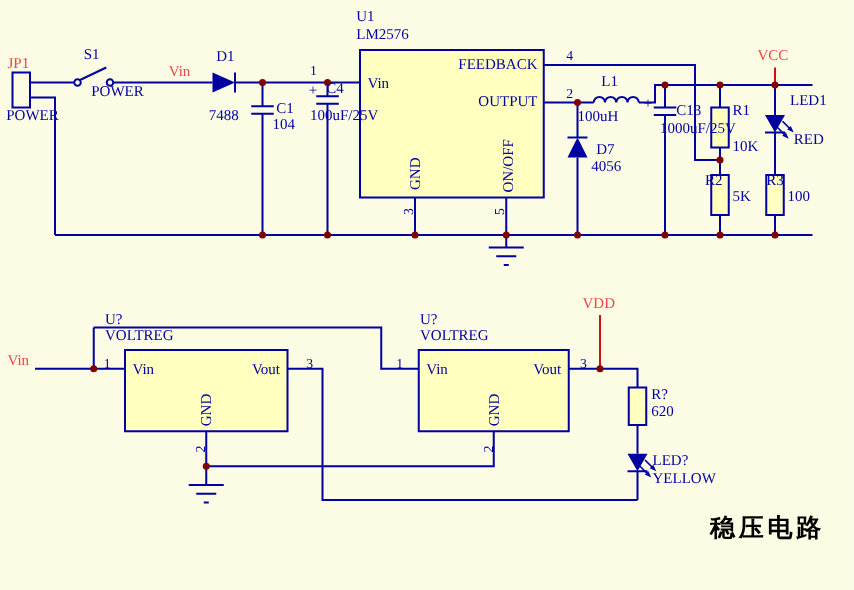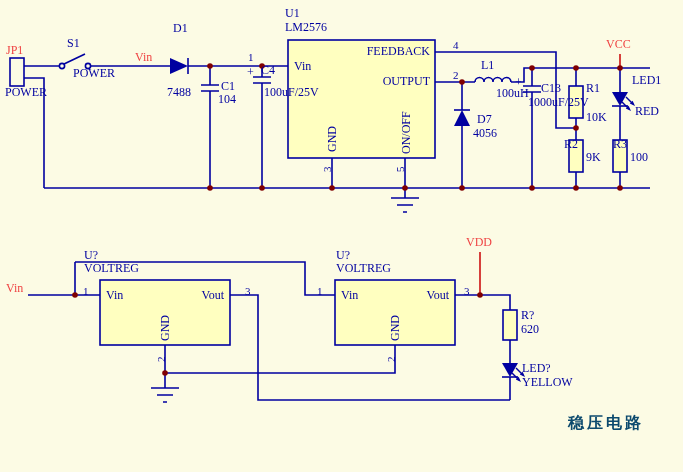--- a/index.html
+++ b/index.html
@@ -19,23 +19,23 @@
     line-height:13px;
   }
   .pin{font-size:11px;}
   .net{color:#ef4444;}
   .ref2{color:#ef4444;}
   .rot{transform:rotate(-90deg);transform-origin:0 0;}
   .right{text-align:right;}
   .caption{
     font-family:"DejaVu Sans", sans-serif;
     font-weight:bold;
-    font-size:16px;
+    font-size:20px;
     letter-spacing:3px;
-    color:#0c4a6e;
+    color:#000000;
   }
 </style>
 </head>
 <body>
 
 <div id="sheet">
 
   <svg width="683" height="472" viewBox="0 0 683 472">
 
     <path fill="none" stroke="#0000A0" stroke-width="1.6" d="
@@ -146,57 +146,57 @@
       <circle cx="165" cy="373" r="2.8"></circle>
     </g>
   </svg>
 
   <span class="lbl ref2" style="left:6px;top:44px">JP1</span>
   <span class="lbl" style="left:5px;top:86px">POWER</span>
   <span class="lbl" style="left:67px;top:37px">S1</span>
   <span class="lbl" style="left:73px;top:67px">POWER</span>
   <span class="lbl net" style="left:135px;top:51px">Vin</span>
 
-  <span class="lbl" style="left:173px;top:22px">D1</span>
+  <span class="lbl" style="left:173px;top:39px">D1</span>
   <span class="lbl" style="left:167px;top:86px">7488</span>
 
   <span class="lbl" style="left:221px;top:80px">C1</span>
   <span class="lbl" style="left:218px;top:93px">104</span>
 
   <span class="lbl" style="left:247px;top:66px">+</span>
   <span class="lbl" style="left:261px;top:64px">C4</span>
-  <span class="lbl" style="left:264px;top:86px">100uF/25V</span>
+  <span class="lbl" style="left:248px;top:86px">100uF/25V</span>
 
   <span class="lbl" style="left:285px;top:7px">U1</span>
   <span class="lbl" style="left:285px;top:21px">LM2576</span>
   <span class="lbl pin" style="left:248px;top:51px">1</span>
   <span class="lbl" style="left:294px;top:60px">Vin</span>
   <span class="lbl right" style="left:350px;top:45px;width:80px">FEEDBACK</span>
   <span class="lbl pin" style="left:453px;top:39px">4</span>
   <span class="lbl right" style="left:350px;top:75px;width:80px">OUTPUT</span>
   <span class="lbl pin" style="left:453px;top:69px">2</span>
   <span class="lbl rot" style="left:326px;top:152px">GND</span>
   <span class="lbl pin rot" style="left:321px;top:172px">3</span>
   <span class="lbl rot" style="left:400px;top:154px">ON/OFF</span>
   <span class="lbl pin rot" style="left:394px;top:172px">5</span>
 
   <span class="lbl" style="left:481px;top:59px">L1</span>
-  <span class="lbl" style="left:496px;top:87px">100uH</span>
+  <span class="lbl" style="left:462px;top:87px">100uH</span>
 
   <span class="lbl" style="left:477px;top:113px">D7</span>
   <span class="lbl" style="left:473px;top:127px">4056</span>
 
   <span class="lbl" style="left:515px;top:76px">+</span>
   <span class="lbl" style="left:541px;top:82px">C13</span>
   <span class="lbl" style="left:528px;top:96px">1000uF/25V</span>
 
   <span class="lbl" style="left:586px;top:82px">R1</span>
   <span class="lbl" style="left:586px;top:111px">10K</span>
   <span class="lbl" style="left:564px;top:138px">R2</span>
-  <span class="lbl" style="left:586px;top:151px">9K</span>
+  <span class="lbl" style="left:586px;top:151px">5K</span>
 
   <span class="lbl net" style="left:606px;top:38px">VCC</span>
 
   <span class="lbl" style="left:632px;top:74px">LED1</span>
   <span class="lbl" style="left:635px;top:105px">RED</span>
   <span class="lbl" style="left:613px;top:138px">R3</span>
   <span class="lbl" style="left:630px;top:151px">100</span>
 
   <span class="lbl net" style="left:6px;top:282px">Vin</span>
   <span class="lbl pin" style="left:83px;top:285px">1</span>

